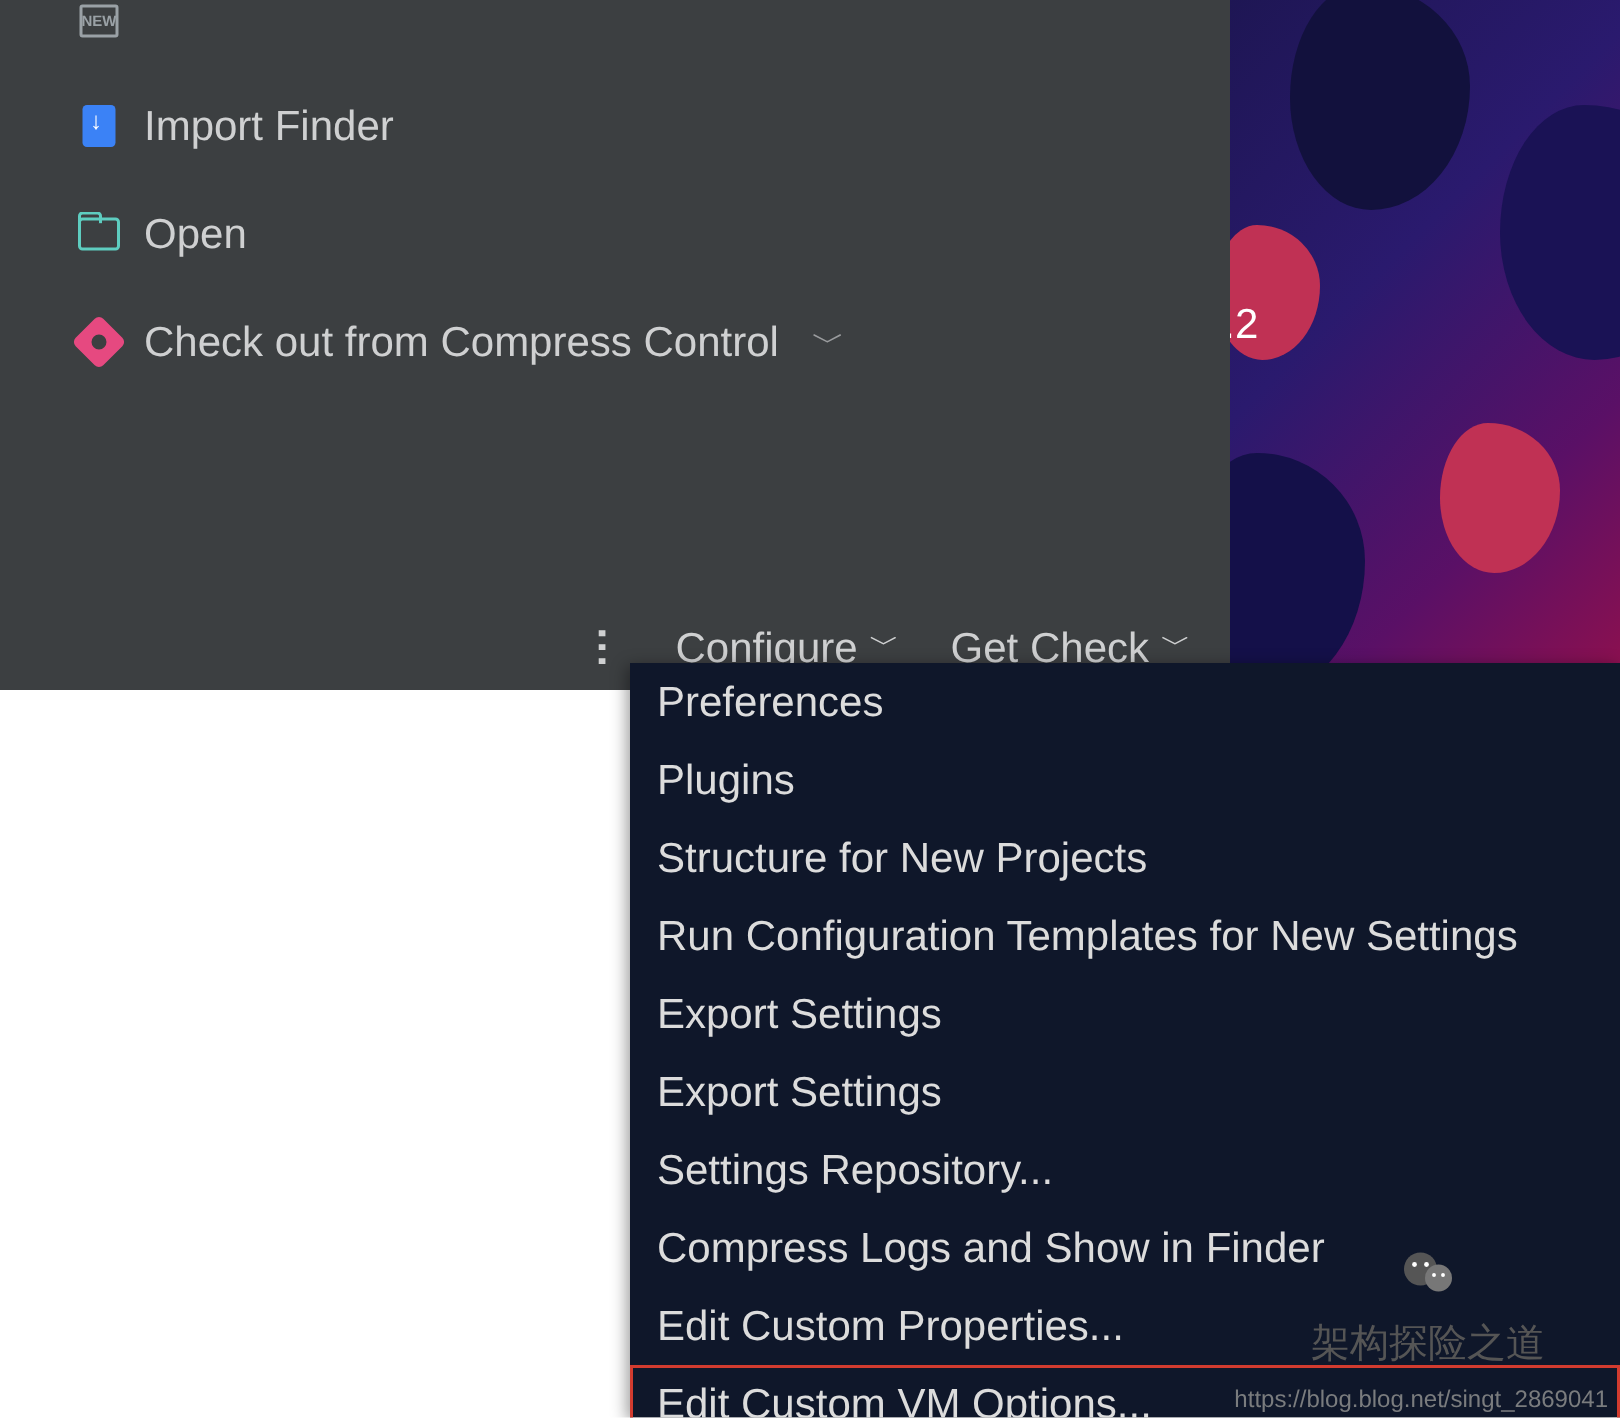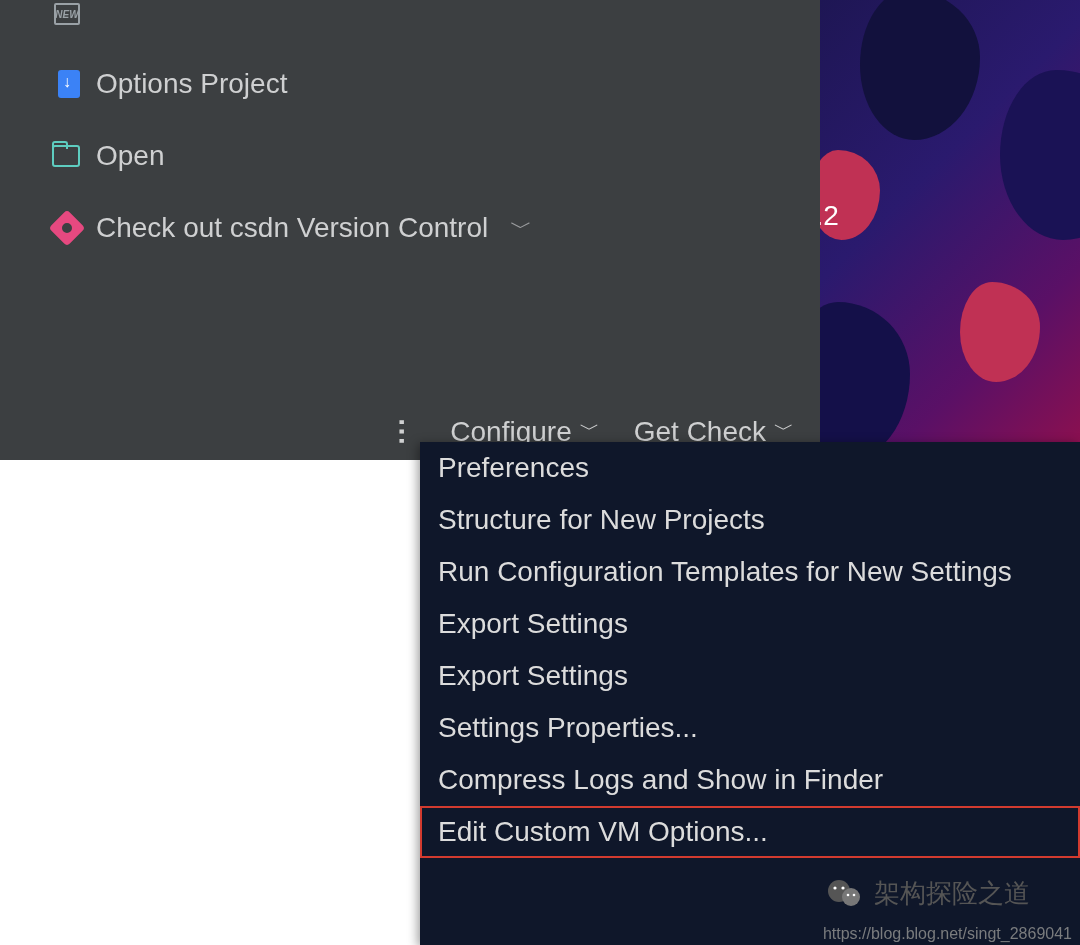--- a/index.html
+++ b/index.html
@@ -10,21 +10,21 @@
   }
   .welcome-panel {
     position: absolute; top: 0; left: 0; width: 820px; height: 460px;
     background: #3c3f41; color: #bbbbbb;
   }
   .action-list { position: absolute; top: 0; left: 52px; right: 20px; }
   .action-item {
     display: flex; align-items: center; gap: 16px;
     padding: 20px 0; font-size: 28px; color: #cfd0d1; cursor: pointer;
   }
-  .action-item .ic { width: 28px; height: 28px; display: flex; align-items: center; justify-content: flex-end; font-style: italic; }
+  .action-item .ic { width: 28px; height: 28px; display: flex; align-items: center; justify-content: center; }
   .chevron-s { margin-left: 6px; color: #9a9c9e; font-size: 22px; }
   .bottom-bar {
     position: absolute; bottom: 12px; right: 26px;
     display: flex; align-items: center; gap: 34px; font-size: 28px; color: #cfd0d1;
   }
   .bottom-bar .dots { letter-spacing: 0; font-weight: bold; transform: rotate(90deg); display:inline-block; }
   .bottom-bar .itm { display: flex; align-items: flex-start; cursor: pointer; }
   .bottom-bar .itm .chev { margin-left: 8px; font-size: 20px; }
   .splash {
     position: absolute; top: 0; left: 820px; width: 260px; height: 442px;
@@ -51,20 +51,21 @@
   .dropdown .mi {
     padding: 5px 18px; line-height: 1.5; cursor: pointer; white-space: nowrap;
   }
   .dropdown .mi.highlighted {
     border: 2px solid #d23b2f; padding: 3px 16px;
   }
   .watermark {
     position: absolute; right: 50px; bottom: 32px;
     display: flex; align-items: center; gap: 10px; color: #555; font-size: 26px;
     z-index: 50;
+    flex-direction: column;
   }
   .watermark .wx {
     width: 40px; height: 40px; display:flex; align-items:center; justify-content:center;
   }
   .urlmark {
     position: absolute; right: 8px; bottom: 2px; color: #7a7c7e; font-size: 16px;
     z-index: 40;
   }
   
   .ic-new {
@@ -100,35 +101,35 @@
     <div class="action-item" style="padding-top:0;">
       <span class="ic">
           <span class="ic-new">NEW</span>
         </span>
     </div>
 
     <div class="action-item">
       <span class="ic">
           <span class="ic-import"></span>
         </span>
-      <span>Options Project</span>
+      <span>Import Finder</span>
     </div>
 
     <div class="action-item">
       <span class="ic">
           <span class="ic-open"></span>
         </span>
       <span>Open</span>
     </div>
 
     <div class="action-item">
       <span class="ic">
           <span class="ic-vcs"></span>
         </span>
-      <span>Check out csdn Version Control</span>
+      <span>Check out from Compress Control</span>
       <span class="chevron-s">﹀</span>
     </div>
   </div>
 
   <div class="bottom-bar">
     <span class="dots">⋯</span>
     <span class="itm">
       <span>Configure</span>
       <span class="chev">﹀</span>
     </span>
@@ -143,26 +144,28 @@
   <div class="blob b1"></div>
   <div class="blob b2"></div>
   <div class="blob b3"></div>
   <div class="blob b4"></div>
   <div class="blob b5"></div>
   <div class="ver">9.2</div>
 </div>
 
 <div class="dropdown" id="dropdown">
     <div class="mi">Preferences</div>
+    <div class="mi">Plugins</div>
     <div class="mi">Structure for New Projects</div>
     <div class="mi">Run Configuration Templates for New Settings</div>
     <div class="mi">Export Settings</div>
     <div class="mi">Export Settings</div>
-    <div class="mi">Settings Properties...</div>
+    <div class="mi">Settings Repository...</div>
     <div class="mi">Compress Logs and Show in Finder</div>
+    <div class="mi">Edit Custom Properties...</div>
     <div class="mi highlighted">Edit Custom VM Options...</div>
   </div>
 
 <div class="watermark">
   <span class="wx">
     <svg viewBox="0 0 40 40" width="40" height="40">
         <circle cx="15" cy="18" r="11" fill="#555"></circle>
         <circle cx="27" cy="24" r="9" fill="#777"></circle>
         <circle cx="11" cy="15" r="1.6" fill="#fff"></circle>
         <circle cx="19" cy="15" r="1.6" fill="#fff"></circle>

